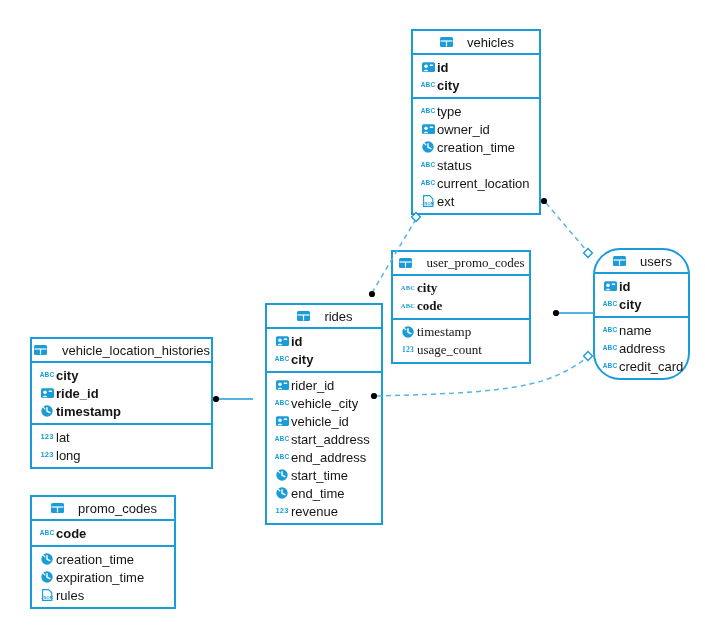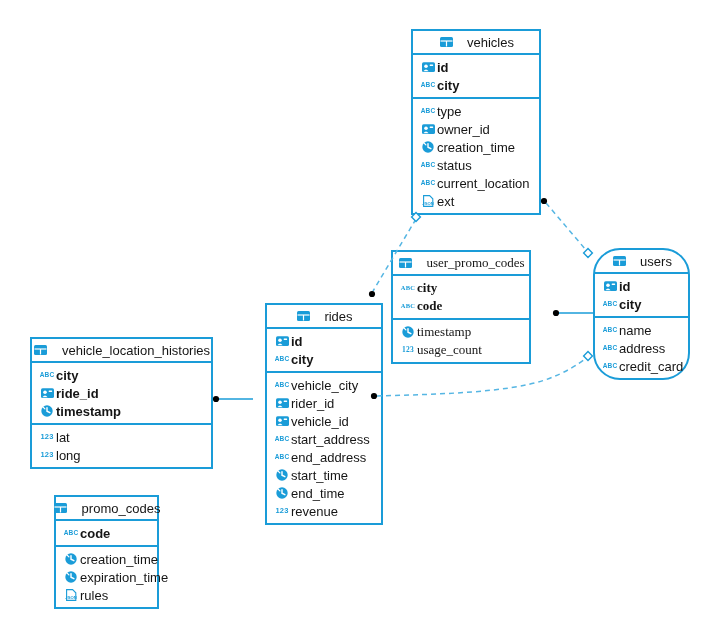--- a/index.html
+++ b/index.html
@@ -221,33 +221,33 @@
           </span>
           <span class="lbl">id</span>
         </div>
         <div class="row">
           <span class="ficon txt-abc">ABC</span>
           <span class="lbl">city</span>
         </div>
       </div>
     <div class="sec fields">
         <div class="row">
+          <span class="ficon">
+            <svg width="15" height="14" viewBox="0 0 15 14">
+              <rect x="1" y="2.3" width="13" height="9.8" rx="1.6" fill="#1a9cd8"></rect>
+              <circle cx="5" cy="6.2" r="1.8" fill="#fff"></circle>
+              <path d="M2.4,11.2 q2.6,-3.4 5.2,0 z" fill="#fff"></path>
+              <rect x="8.6" y="4.6" width="3.6" height="1.3" rx="0.6" fill="#fff"></rect>
+            </svg>
+          </span>
+          <span class="lbl">rider_id</span>
+        </div>
+        <div class="row">
           <span class="ficon txt-abc">ABC</span>
           <span class="lbl">vehicle_city</span>
-        </div>
-        <div class="row">
-          <span class="ficon">
-            <svg width="15" height="14" viewBox="0 0 15 14">
-              <rect x="1" y="2.3" width="13" height="9.8" rx="1.6" fill="#1a9cd8"></rect>
-              <circle cx="5" cy="6.2" r="1.8" fill="#fff"></circle>
-              <path d="M2.4,11.2 q2.6,-3.4 5.2,0 z" fill="#fff"></path>
-              <rect x="8.6" y="4.6" width="3.6" height="1.3" rx="0.6" fill="#fff"></rect>
-            </svg>
-          </span>
-          <span class="lbl">rider_id</span>
         </div>
         <div class="row">
           <span class="ficon">
             <svg width="15" height="14" viewBox="0 0 15 14">
               <rect x="1" y="2.3" width="13" height="9.8" rx="1.6" fill="#1a9cd8"></rect>
               <circle cx="5" cy="6.2" r="1.8" fill="#fff"></circle>
               <path d="M2.4,11.2 q2.6,-3.4 5.2,0 z" fill="#fff"></path>
               <rect x="8.6" y="4.6" width="3.6" height="1.3" rx="0.6" fill="#fff"></rect>
             </svg>
           </span>
@@ -329,21 +329,21 @@
         <div class="row">
           <span class="ficon txt-123">123</span>
           <span class="lbl">lat</span>
         </div>
         <div class="row">
           <span class="ficon txt-123">123</span>
           <span class="lbl">long</span>
         </div>
       </div>
   </div>
-    <div class="tbl" style="left: 30px; top: 495px; width: 105px; margin-left: 24px;">
+    <div class="tbl" style="left: 30px; top: 495px; width: 146px;">
     <div class="thead">
       <span class="ficon">
           <svg width="15" height="14" viewBox="0 0 15 14">
             <rect x="1" y="2" width="13" height="10" rx="1.5" fill="#1a9cd8"></rect>
             <line x1="1.5" y1="6" x2="13.5" y2="6" stroke="#fff" stroke-width="1.2"></line>
             <line x1="7.5" y1="6" x2="7.5" y2="11.5" stroke="#fff" stroke-width="1.2"></line>
           </svg>
         </span>
       <span class="tname lbl">promo_codes</span>
     </div>

